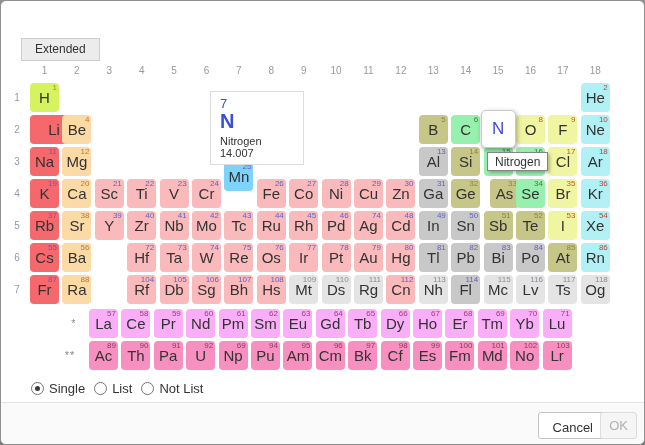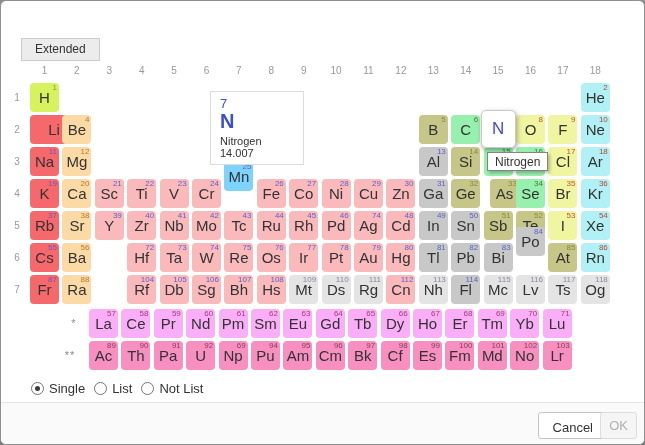--- a/index.html
+++ b/index.html
@@ -337,21 +337,21 @@
         <div class="num" style="color: rgb(96, 96, 200);">81</div>
       </div>
       <div class="cell" style="left: 450.2px; top: 242px; background: rgb(200, 200, 200);">
         <div class="sym">Pb</div>
         <div class="num" style="color: rgb(96, 96, 200);">82</div>
       </div>
       <div class="cell" style="left: 482.6px; top: 242px; background: rgb(200, 200, 200);">
         <div class="sym">Bi</div>
         <div class="num" style="color: rgb(96, 96, 200);">83</div>
       </div>
-      <div class="cell" style="left: 515px; top: 226px; background: rgb(200, 200, 200);">
+      <div class="cell" style="left: 515px; top: 242px; background: rgb(200, 200, 200);">
         <div class="sym">Po</div>
         <div class="num" style="color: rgb(96, 96, 200);">84</div>
       </div>
       <div class="cell" style="left: 547.4px; top: 242px; background: rgb(197, 198, 135);">
         <div class="sym">At</div>
         <div class="num" style="color: rgb(138, 138, 48);">85</div>
       </div>
       <div class="cell" style="left: 579.8px; top: 242px; background: rgb(177, 241, 245);">
         <div class="sym">Rn</div>
         <div class="num" style="color: rgb(184, 67, 53);">86</div>

